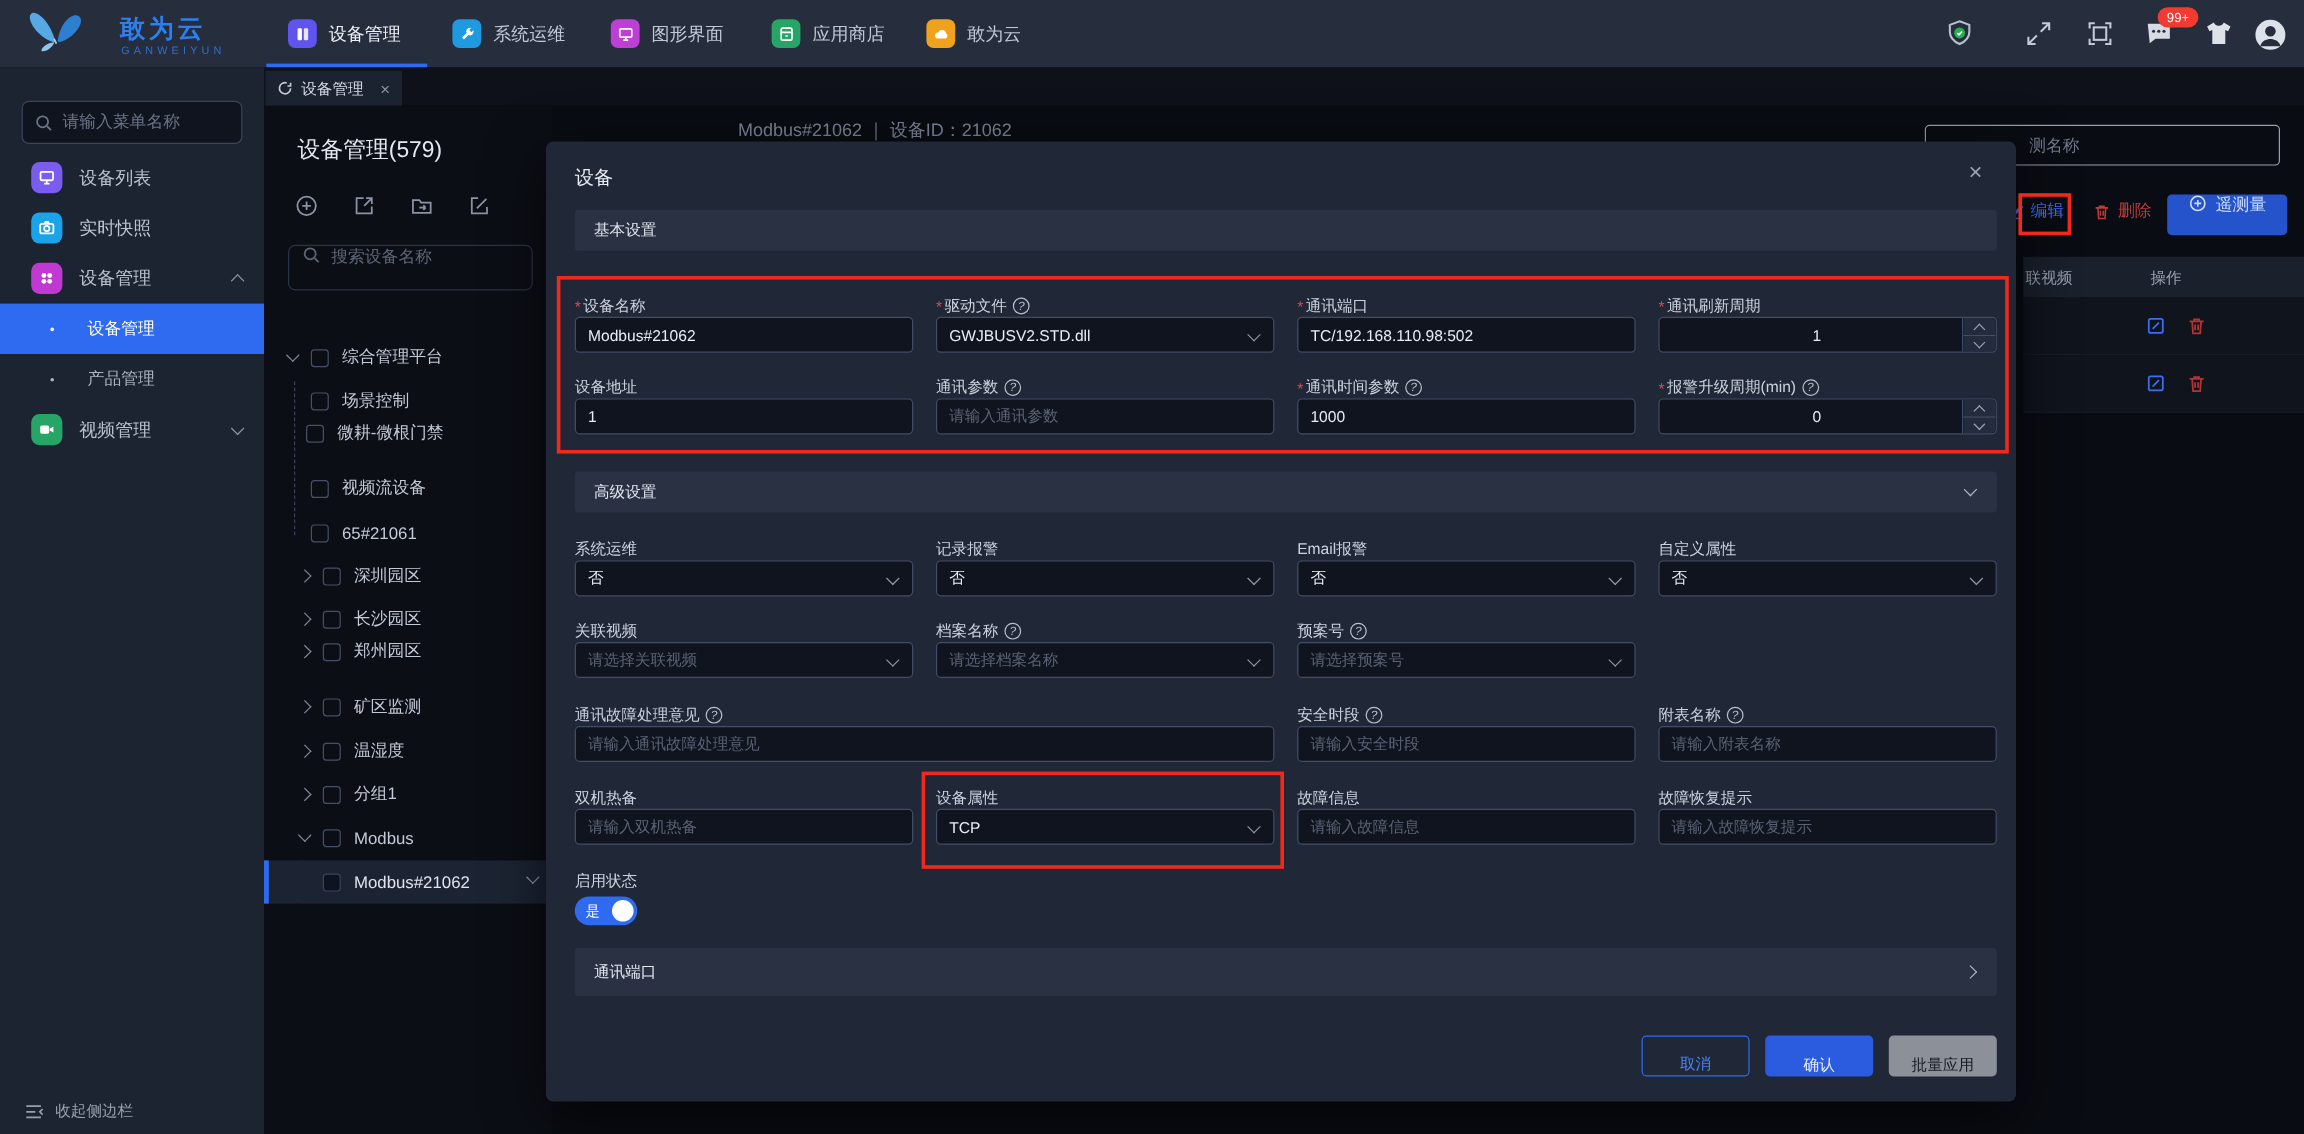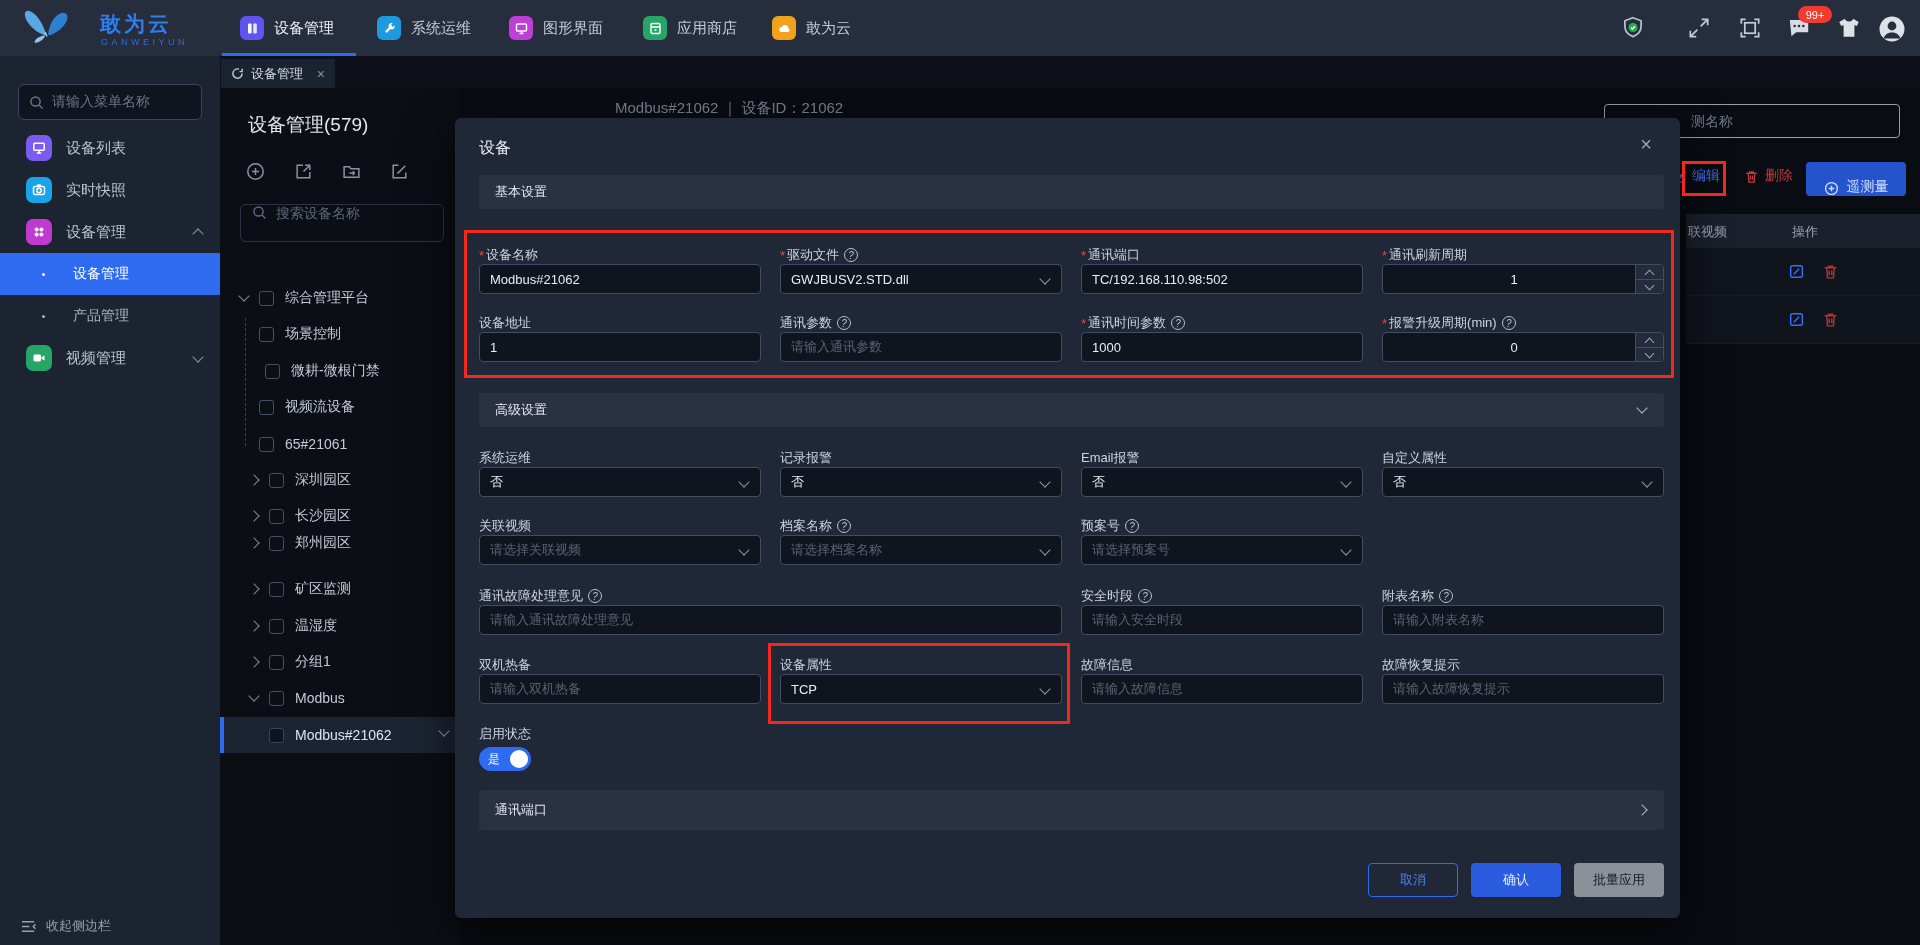--- a/index.html
+++ b/index.html
@@ -52,21 +52,21 @@
 .cb{width:15px;height:15px;border:1px solid #454f68;border-radius:3px;margin-right:11px;flex:none;background:transparent}
 .trow.sel .cb{background:#0d1320;border-color:#39445a}
 .dashline{position:absolute;border-left:1px dashed #39425a}
 
 
 .pg-header{position:absolute;left:615px;top:99px;font-size:15px;color:#7b8496;z-index:1;white-space:nowrap}
 .pg-search{position:absolute;left:1604px;top:104px;width:296px;height:34px;border:1px solid #98a0ae;border-radius:4px;z-index:1}
 .pg-search span{position:absolute;left:86px;top:8px;font-size:14px;color:#707a8c}
 .pg-edit{position:absolute;left:1672px;top:167px;display:flex;align-items:center;gap:5px;color:#3d6ef2;font-size:14px;z-index:1;cursor:pointer}
 .pg-del{position:absolute;left:1744px;top:167px;display:flex;align-items:center;gap:6px;color:#bf3a3a;font-size:14px;z-index:1;cursor:pointer}
-.pg-add{position:absolute;left:1806px;top:162px;width:100px;height:34px;background:#2553cc;border-radius:4px;color:#cfe0ff;display:flex;align-items:flex-end;justify-content:center;gap:8px;font-size:14px;z-index:1;cursor:pointer}
+.pg-add{position:absolute;left:1806px;top:162px;width:100px;height:34px;background:#2553cc;border-radius:4px;color:#cfe0ff;display:flex;align-items:flex-start;justify-content:center;gap:8px;font-size:14px;z-index:1;cursor:pointer}
 .pg-thead{position:absolute;left:1686px;top:214px;width:234px;height:34px;background:#1a202c;color:#9aa2b2;font-size:13px;z-index:1}
 .pg-thead .h1{position:absolute;left:2px;top:9px}
 .pg-thead .h2{position:absolute;left:106px;top:9px}
 .pg-row{position:absolute;left:1686px;width:234px;height:48px;background:#10141d;border-bottom:1px solid #171c27;z-index:1}
 .pg-row .ic1{position:absolute;left:102px;top:15px;cursor:pointer}
 .pg-row .ic2{position:absolute;left:136px;top:15px;cursor:pointer}
 
 
 .modal{position:absolute;left:455px;top:118px;width:1225px;height:800px;background:#202737;border-radius:6px;box-shadow:0 14px 48px rgba(0,0,0,.65);z-index:10}
 .modal-title{position:absolute;left:24px;top:20px;font-size:16px;color:#e9edf5}
@@ -88,21 +88,21 @@
 .num{justify-content:center;padding-right:38px}
 .num .v{margin-left:10px}
 .spin{position:absolute;right:0;top:0;bottom:0;width:28px;border-left:1px solid #414c66;display:flex;flex-direction:column;border-radius:0 4px 4px 0;overflow:hidden}
 .spin i{flex:1;position:relative;background:#232b3d;cursor:pointer}
 .spin i+i{border-top:1px solid #414c66}
 .spin i::after{content:"";position:absolute;left:10px;width:6px;height:6px;border-right:1.5px solid #9aa3b5;border-bottom:1.5px solid #9aa3b5}
 .spin .up::after{transform:rotate(-135deg);top:6px}
 .spin .dn::after{transform:rotate(45deg);top:2px}
 .toggle{position:absolute;left:24px;top:629px;width:52px;height:24px;background:#2e6bf0;border-radius:12px;color:#fff;font-size:12px;display:flex;align-items:center;padding-left:9px;cursor:pointer}
 .knob{position:absolute;right:3px;top:3px;width:18px;height:18px;background:#fff;border-radius:50%}
-.fbtn{position:absolute;top:745px;width:90px;height:34px;border-radius:4px;display:flex;align-items:center;justify-content:center;font-size:13px;cursor:pointer}
+.fbtn{position:absolute;top:745px;width:90px;height:34px;border-radius:4px;display:flex;align-items:flex-end;justify-content:center;font-size:13px;cursor:pointer}
 .fbtn.cancel{left:913px;border:1px solid #2e6bf0;color:#4d82f5;background:transparent}
 .fbtn.confirm{left:1016px;background:#2b5ce0;color:#e8eeff}
 .fbtn.batch{left:1119px;background:#8b9099;color:#1a1d24}
 
 
 .anno{position:absolute;border:3px solid #f3281c;z-index:30;pointer-events:none}
 .anno1{left:464px;top:230px;width:1210px;height:148px}
 .anno2{left:768px;top:643px;width:302px;height:81px}
 .anno3{left:1682px;top:161px;width:44px;height:35px}
 </style>
@@ -317,21 +317,21 @@
 
     <div class="trow" style="top:192px;padding-left:20px">
       <i class="tchev down"></i>
         <span class="cb"></span>
         <span>综合管理平台</span>
     </div>
     <div class="trow" style="top:228px;padding-left:39px">
       <span class="cb"></span>
         <span>场景控制</span>
     </div>
-    <div class="trow" style="top:265px;padding-left:45px">
+    <div class="trow" style="top:255px;padding-left:35px">
       <span class="cb"></span>
         <span>微耕-微根门禁</span>
     </div>
     <div class="trow" style="top:301px;padding-left:39px">
       <span class="cb"></span>
         <span>视频流设备</span>
     </div>
     <div class="trow" style="top:338px;padding-left:39px">
       <span class="cb"></span>
         <span>65#21061</span>

